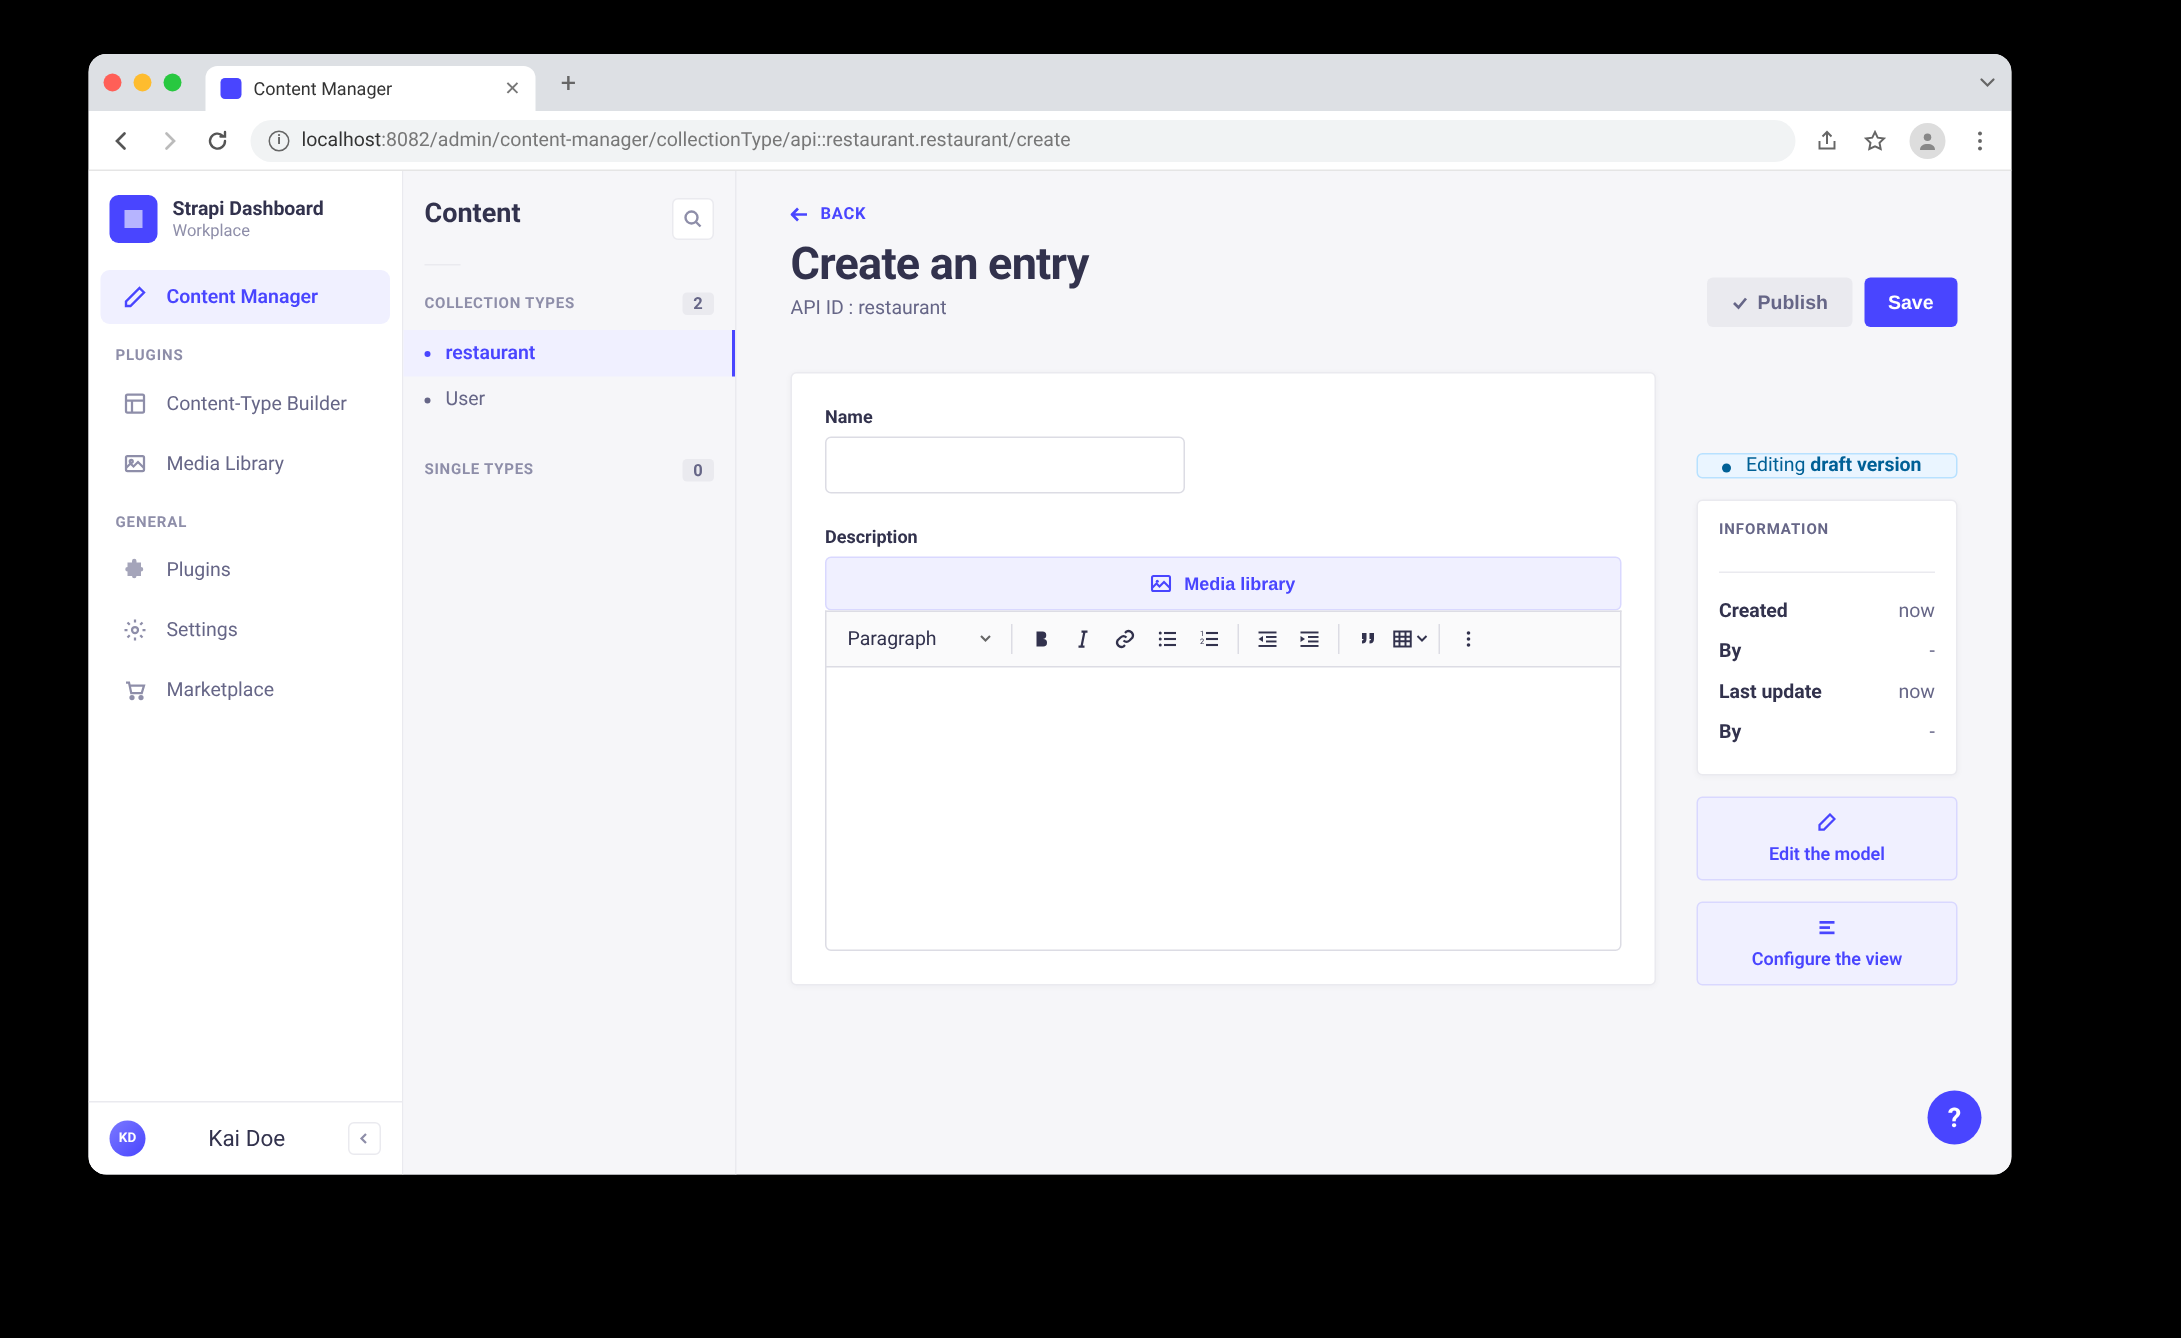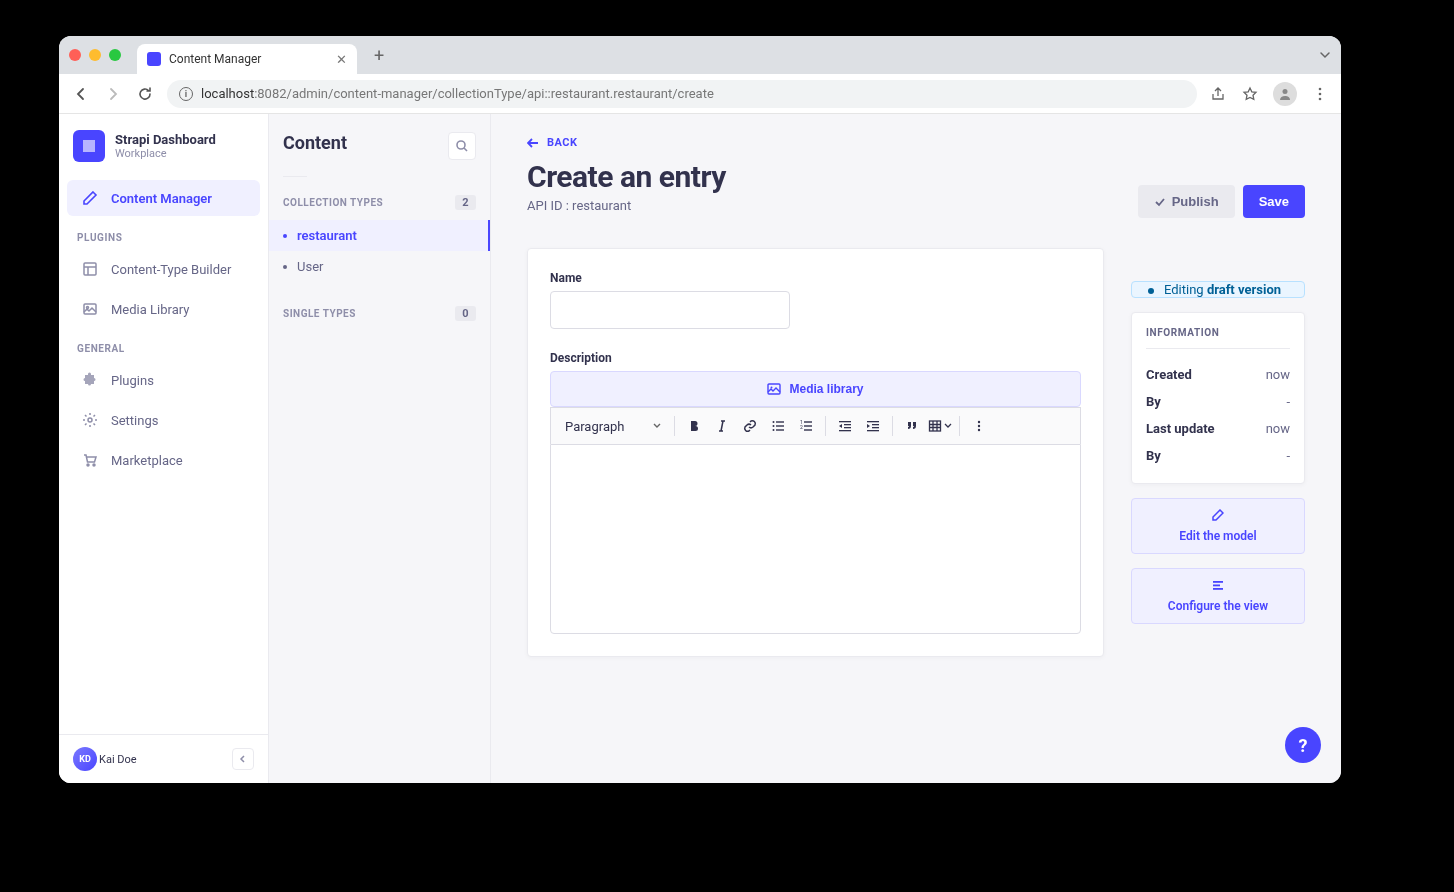--- a/index.html
+++ b/index.html
@@ -120,21 +120,21 @@
 .nav-icon { width: 18px; height: 18px; display: flex; align-items: center; justify-content: center; }
 .sidebar-footer {
   margin-top: auto;
   border-top: 1px solid #eaeaef;
   padding: 12px 14px;
   display: flex;
   align-items: center;
   gap: 2px;
 }
 .user-avatar { width: 24px; height: 24px; border-radius: 50%; background: linear-gradient(135deg,#7b79ff,#4945ff); display:flex; align-items:center; justify-content:center; color:#fff; font-size: 9px; font-weight: 700;}
-.username { font-size: 11px; color: #32324d; flex: 1; text-align: left;}
+.username { font-size: 15px; color: #32324d; flex: 1; text-align: center;}
 .collapse-btn { width: 22px; height: 22px; border: 1px solid #eaeaef; border-radius: 4px; display: flex; align-items:center; justify-content:center; font-size: 10px; color: #8e8ea9;}
 
 
 .sidebar-second {
   width: 222px;
   border-right: 1px solid #eaeaef;
   padding: 18px 14px;
   background: #f6f6f9;
   display: flex;
   flex-direction: column;
@@ -153,21 +153,21 @@
 
 .main-content { flex: 1; padding: 22px 36px; overflow: auto; }
 .back-link { color: #4945ff; font-size: 11px; font-weight: 700; letter-spacing: 0.5px; display: flex; align-items: center; gap: 8px; margin-bottom: 10px; cursor: pointer; }
 .page-header { display: flex; justify-content: space-between; align-items: flex-start; margin-bottom: 30px; }
 .page-title { font-size: 30px; font-weight: 700; color: #32324d; letter-spacing: -0.5px;}
 .api-id { font-size: 13px; color: #666687; margin-top: 4px; }
 .header-buttons { display: flex; gap: 8px; margin-top: 26px;}
 .btn { border: none; padding: 9px 16px; border-radius: 4px; font-size: 13px; font-weight: 600; cursor: pointer; display: inline-flex; align-items: center; gap: 6px;}
 .btn-secondary { background: #eaeaef; color: #666687; }
 .btn-primary { background: #4945ff; color: #fff; }
-.content-row { display: flex; gap: 27px; align-items: center; }
+.content-row { display: flex; gap: 27px; align-items: flex-end; }
 .form-card {
   flex: 1;
   background: #fff;
   border: 1px solid #eaeaef;
   border-radius: 4px;
   padding: 22px;
   box-shadow: 0 1px 4px rgba(33,33,52,0.04);
 }
 .field-label { font-size: 12px; font-weight: 700; color: #32324d; margin-bottom: 6px; display: block; }
 .text-input {
@@ -221,21 +221,21 @@
   border: 1px solid #b8e1ff;
   border-radius: 4px;
   padding: 0 16px;
   font-size: 13px;
   color: #006096;
   display: flex;
   gap: 10px;
 }
 .status-dot { width: 6px; height: 6px; background: #006096; border-radius: 50%; margin-top: 6px; flex-shrink: 0;}
 .info-card { background: #fff; border: 1px solid #eaeaef; border-radius: 4px; padding: 14px; box-shadow: 0 1px 4px rgba(33,33,52,0.04);}
-.info-header { font-size: 10px; font-weight: 700; color: #666687; letter-spacing: 0.6px; padding-bottom: 10px; border-bottom: 1px solid #eaeaef; margin-bottom: 12px;}
+.info-header { font-size: 10px; font-weight: 700; color: #666687; letter-spacing: 0.6px; padding-bottom: 22px; border-bottom: 1px solid #eaeaef; margin-bottom: 12px;}
 .info-row { display: flex; justify-content: space-between; font-size: 13px; padding: 6px 0;}
 .info-key { font-weight: 700; color: #32324d; }
 .info-val { color: #666687; }
 .action-btn {
   background: #f0f0ff;
   border: 1px solid #d9d8ff;
   border-radius: 4px;
   color: #4945ff;
   font-size: 12px;
   font-weight: 600;

